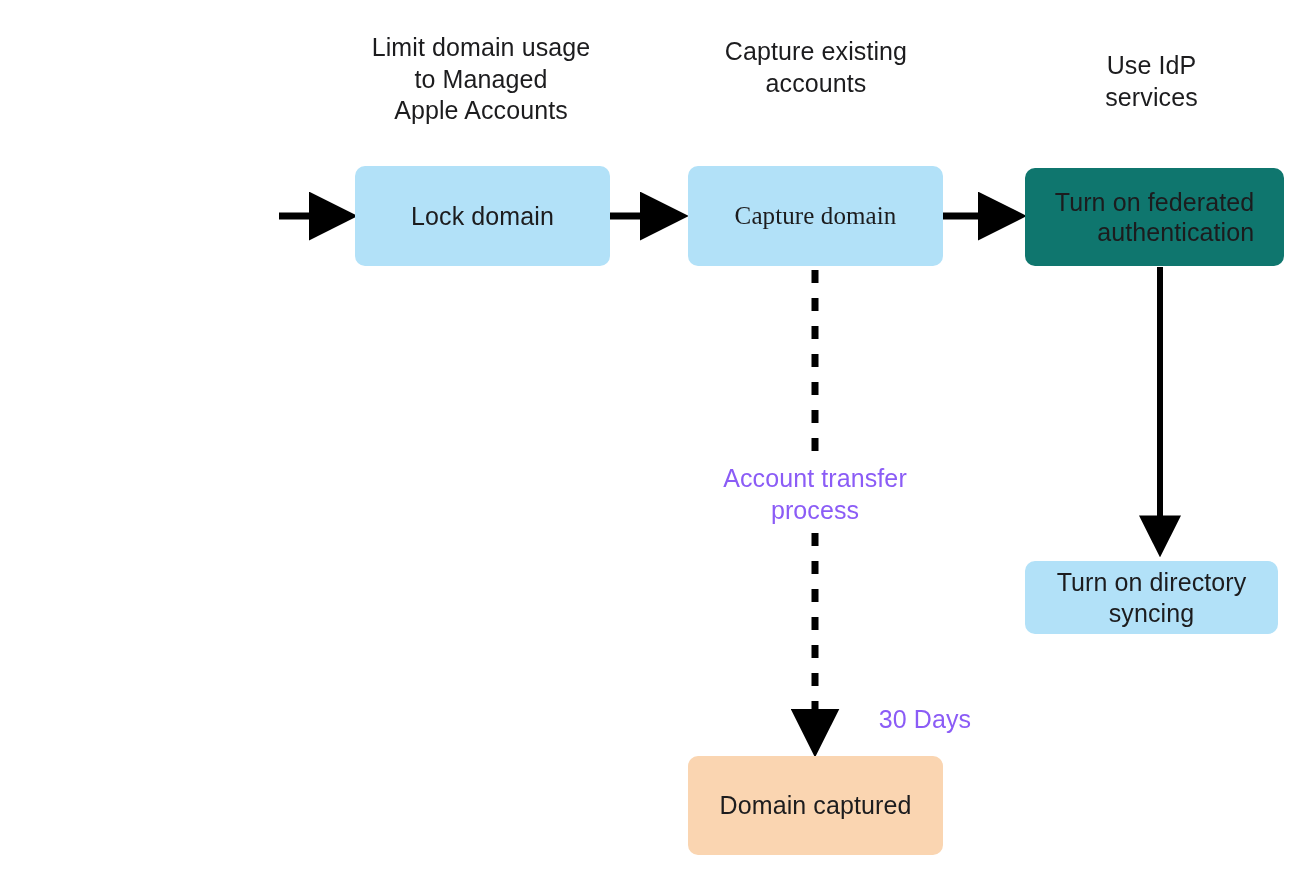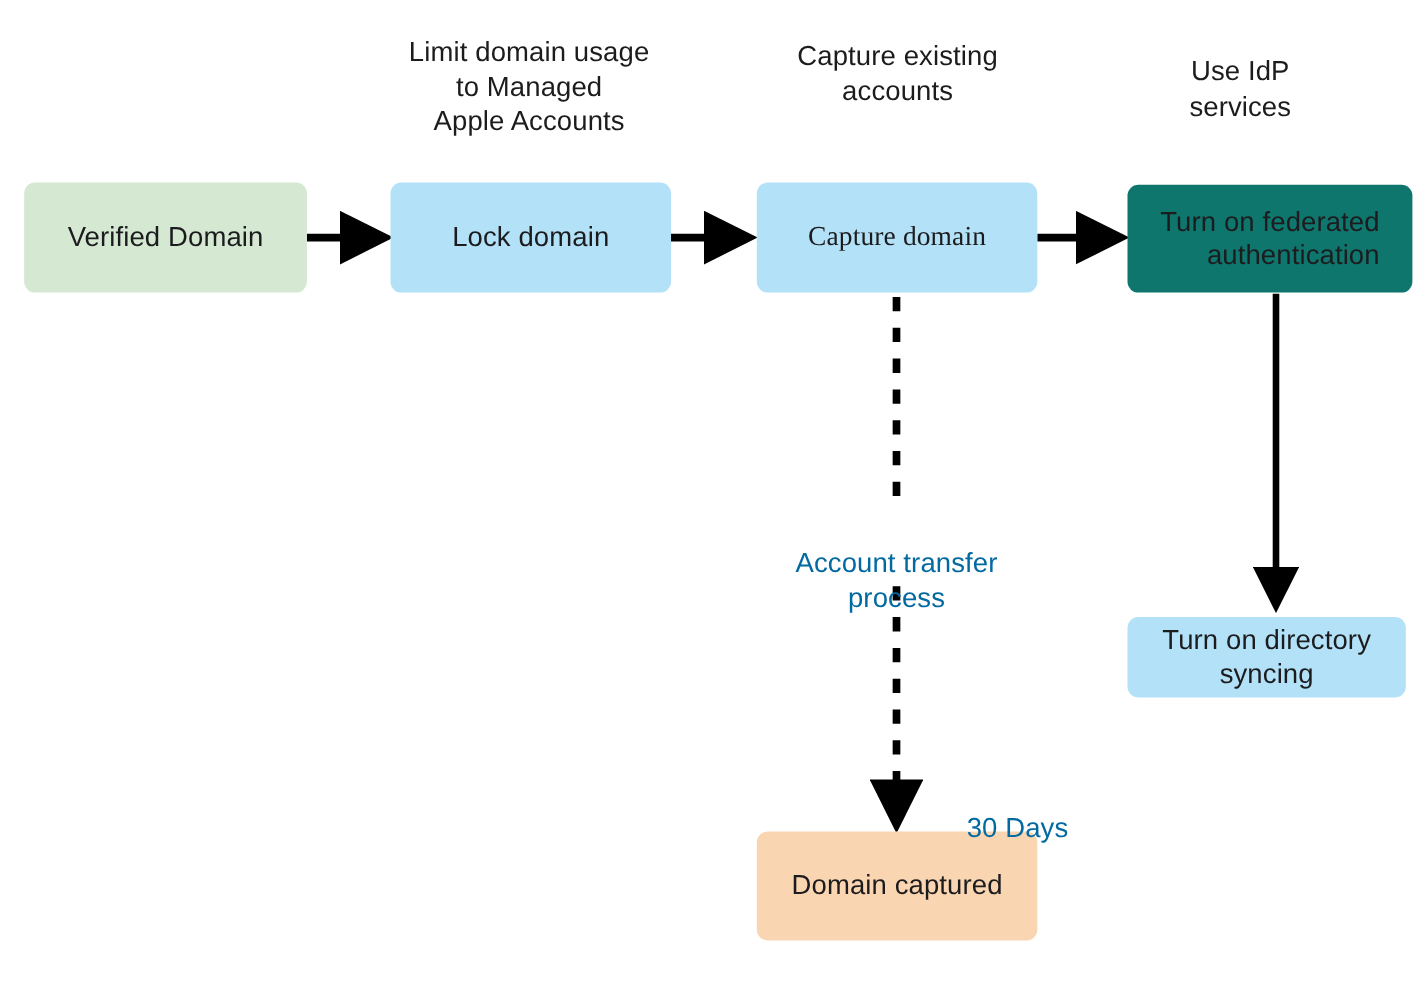--- a/index.html
+++ b/index.html
@@ -35,26 +35,25 @@
     text-align: center;
     color: #1c1c1e;
     font-size: 25px;
     line-height: 1.26;
     letter-spacing: 0.1px;
     white-space: pre-line;
   }
   .edge-label {
     position: absolute;
     text-align: center;
-    color: #0369a1;
+    color: #8b5cf6;
     font-size: 25px;
     line-height: 1.26;
     letter-spacing: 0.1px;
     white-space: pre-line;
-    margin-top: 34px;
   }
   svg.connectors {
     position: absolute;
     left: 0;
     top: 0;
     width: 1296px;
     height: 896px;
     pointer-events: none;
   }
 </style>
@@ -86,24 +85,23 @@
     <line x1="815" y1="533" x2="815" y2="745" stroke="#000000" stroke-width="7" stroke-dasharray="13 15" marker-end="url(#arrowhead-dashed)"></line>
   </svg>
 
   <div class="caption" style="left:355px; top:32px; width:252px;">Limit domain usage
 to Managed
 Apple Accounts</div>
 
   <div class="caption" style="left:676px; top:36px; width:280px;">Capture existing
 accounts</div>
 
-  <div class="caption" style="left:1001px; top:50px; width:253px;">Use IdP
+  <div class="caption" style="left:1025px; top:50px; width:253px;">Use IdP
 services</div>
 
-  <div class="node" style="left:22px; top:166px; width:257px; height:100px; background:#d4e8d2;">Verified Domain</div>
 
   <div class="node" style="left:355px; top:166px; width:255px; height:100px; background:#b2e1f8;">Lock domain</div>
 
   <div class="node" style="left:688px; top:166px; width:255px; height:100px; background:#b2e1f8;font-family:Liberation Serif, serif;">Capture domain</div>
 
   <div class="node" style="left:1025px; top:168px; width:259px; height:98px; background:#0f766e;text-align:right;">Turn on federated
 authentication</div>
 
   <div class="node" style="left:1025px; top:561px; width:253px; height:73px; background:#b2e1f8;">Turn on directory
 syncing</div>

